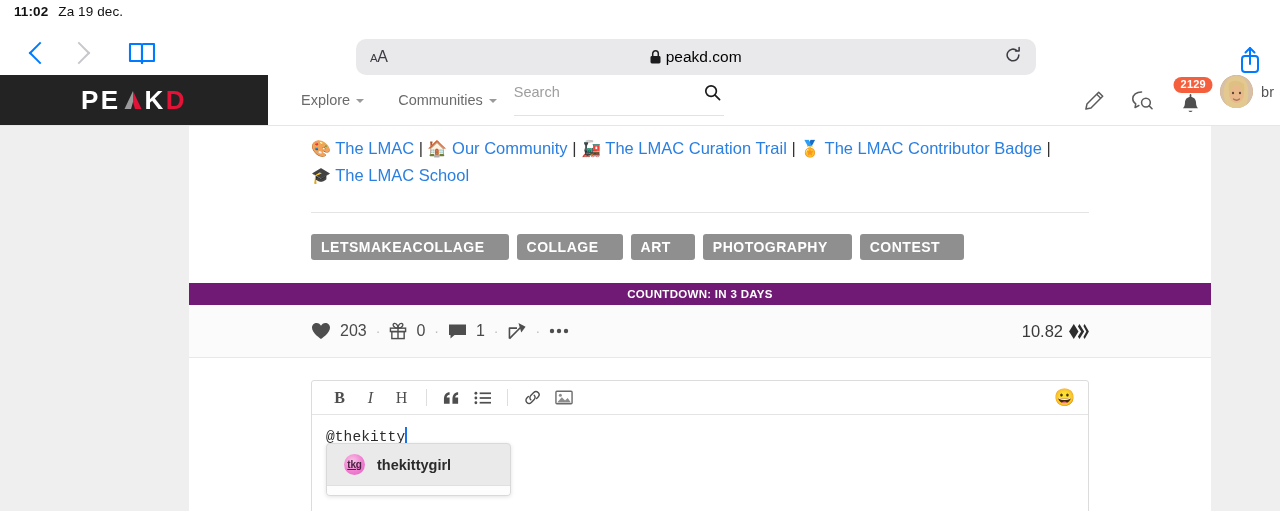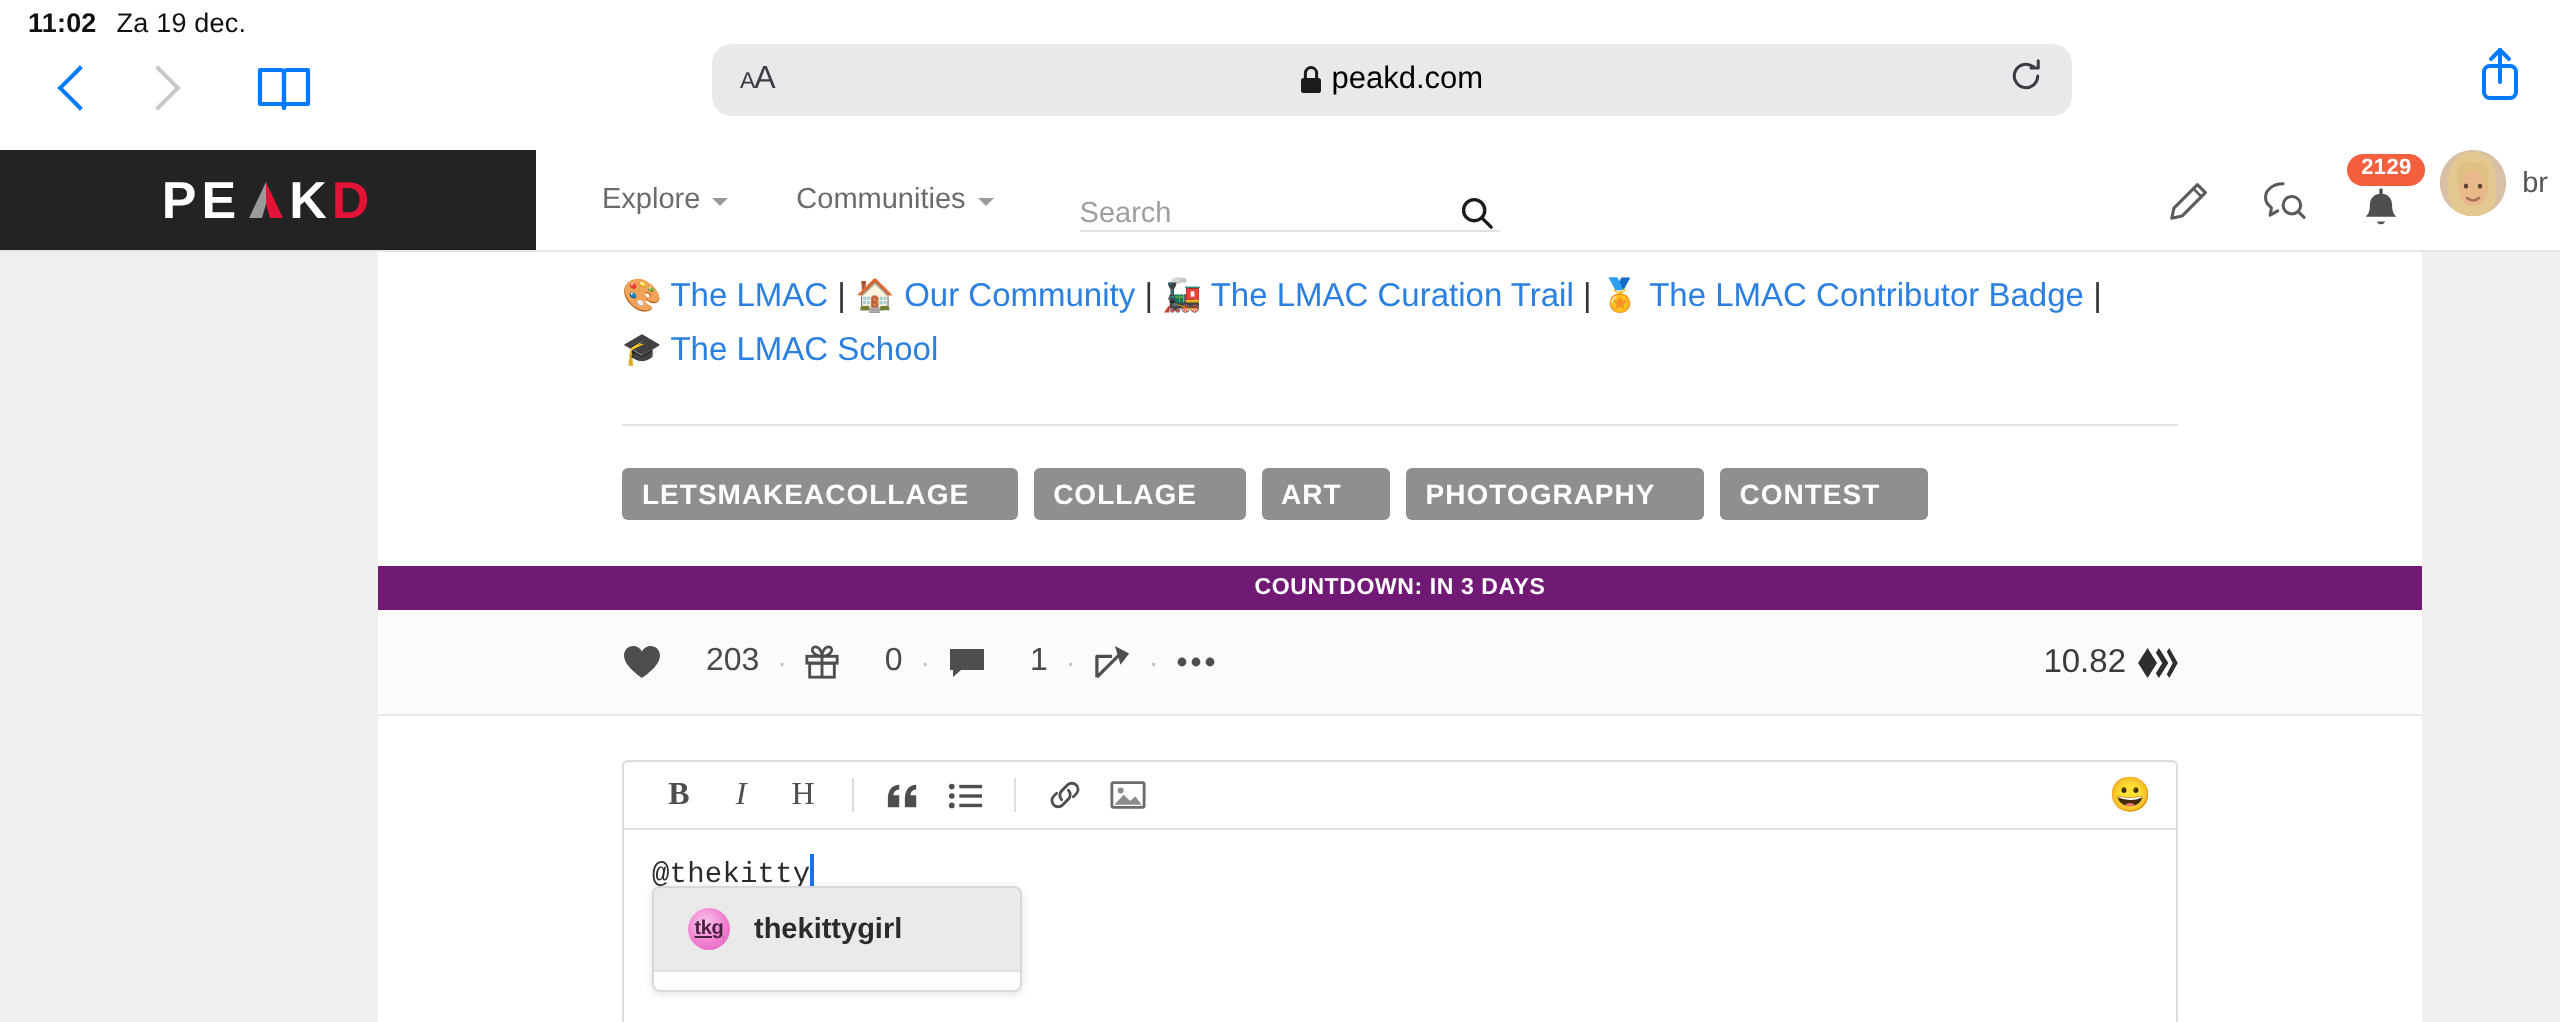--- a/index.html
+++ b/index.html
@@ -26,21 +26,21 @@
     font-weight: bold;
     color: #111;
     letter-spacing: 0.1px;
   }
   #status-time { font-weight: bold; }
   #status-date { font-weight: normal; }
 
   #browser-toolbar {
     height: 53px;
     display: flex;
-    align-items: flex-start;
+    align-items: flex-end;
     padding: 0 14px;
     position: relative;
   }
   .nav-btn {
     width: 44px; height: 44px;
     display: flex; align-items: center; justify-content: center;
     background: none; border: none; cursor: pointer;
   }
   .chev {
     width: 13px; height: 23px;
@@ -150,24 +150,23 @@
   }
   .caret {
     width: 0; height: 0;
     border-left: 4px solid transparent;
     border-right: 4px solid transparent;
     border-top: 4.5px solid #9a9a9a;
     margin-top: 2px;
   }
 
   #search-wrap {
-    margin-left: 26px;
     width: 210px;
     display: flex;
-    align-items: flex-end;
+    align-items: flex-start;
     border-bottom: 1px solid #e2e2e2;
     height: 32px;
     align-self: center;
   }
   #search-input {
     flex: 1;
     border: none;
     outline: none;
     font-size: 14.5px;
     color: #333;
@@ -313,21 +312,21 @@
     position: relative;
   }
   #stats-left {
     display: flex;
     align-items: center;
     gap: 0;
     font-size: 16px;
     color: #585858;
   }
   .stat-item {
-    display: flex; align-items: flex-end; gap: 22px;
+    display: flex; align-items: flex-end; gap: 9px;
     cursor: pointer;
   }
   .stat-num { font-size: 16px; color: #4a4a4a; }
   .dot-sep { color: #bdbdbd; margin: 0 9px; font-size: 14px; }
   #payout {
     position: absolute;
     right: 122px;
     display: flex;
     align-items: center;
     gap: 5px;

